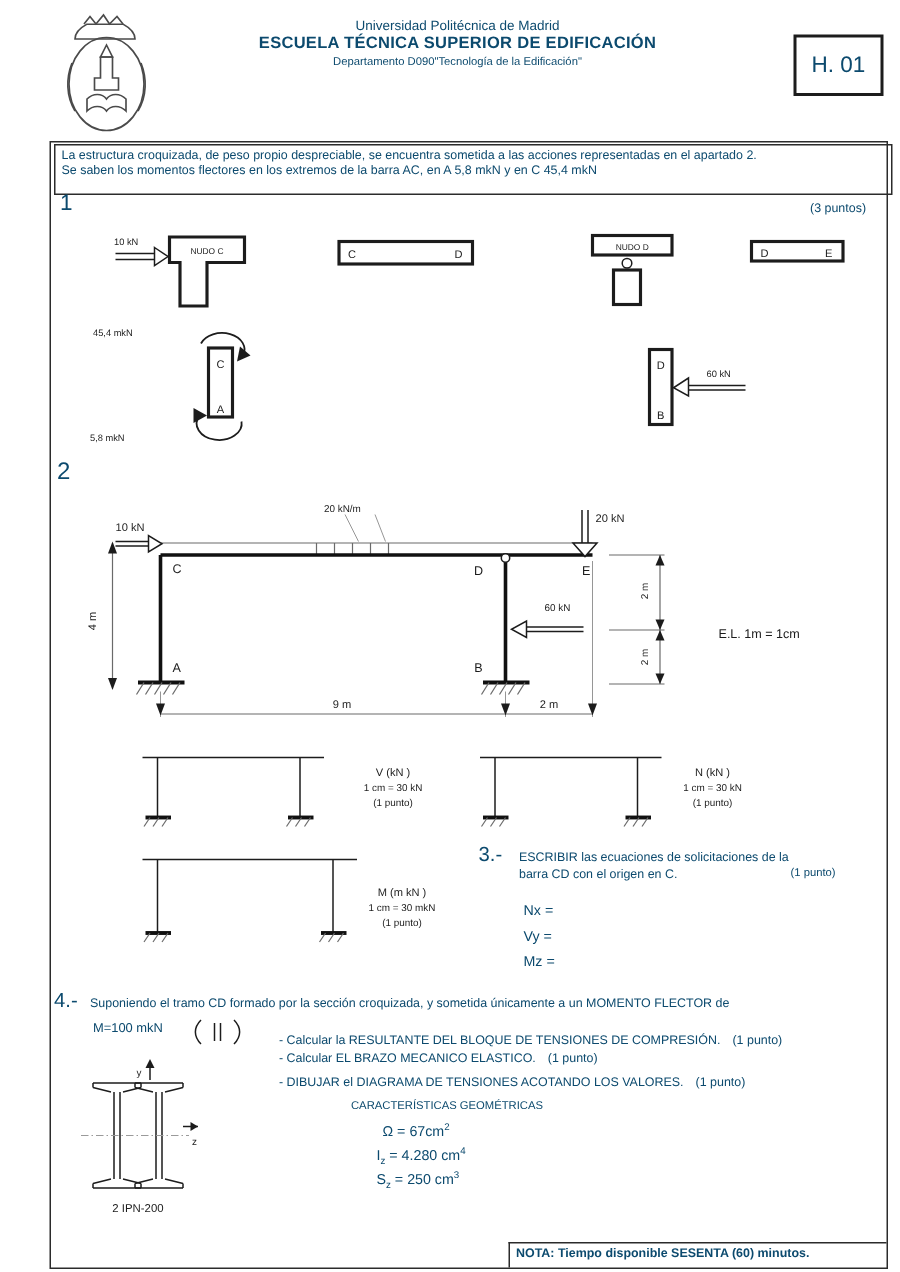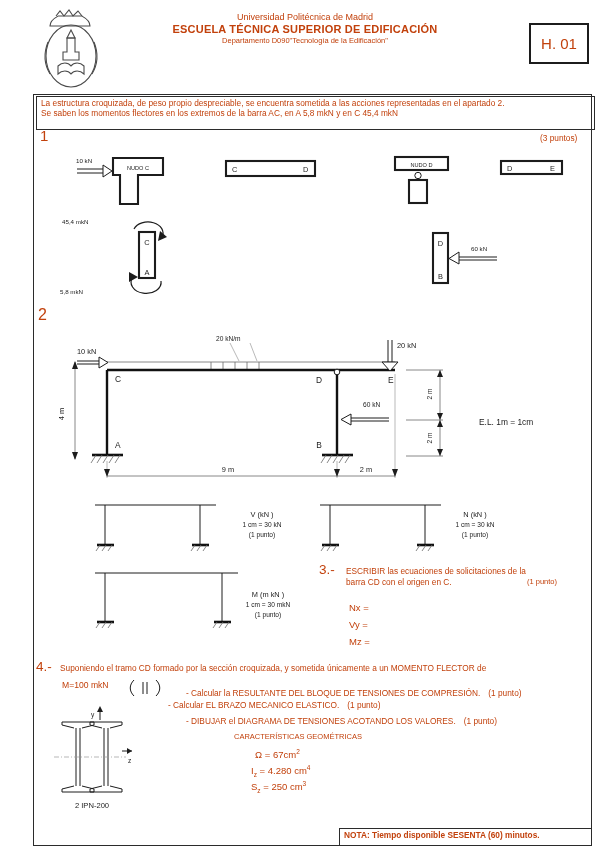--- a/index.html
+++ b/index.html
@@ -1,17 +1,17 @@
 <!DOCTYPE html>
 <html><head>
 <meta charset="utf-8">
 <style>
   html,body{margin:0;padding:0;background:#e8e8e8;}
   .page{position:relative;width:600px;height:848px;background:#fff;
-        font-family:"Liberation Sans",sans-serif;color:#c2410c;overflow:hidden;margin:0 auto;text-decoration:underline;}
+        font-family:"Liberation Sans",sans-serif;color:#0c4a6e;overflow:hidden;margin:0 auto;text-decoration:underline;}
   .abs{position:absolute;}
   
   .hcenter{left:103px;top:12px;width:404px;text-align:center;}
   .hl1{font-size:9px;line-height:11px;}
   .hl2{font-size:11px;font-weight:600;line-height:13px;letter-spacing:.2px;}
   .hl3{font-size:7.5px;line-height:9px;}
   .hl4{font-size:14.5px;font-weight:bold;line-height:17px;letter-spacing:.3px;}
   .hl5{font-size:9.5px;line-height:13px;}
   .sheetbox{left:529px;top:23px;width:56px;height:37px;border:2px solid #1c1c1c;
             display:flex;align-items:center;justify-content:center;font-size:15px;}
@@ -303,21 +303,21 @@
     <path d="M29 4 C34 9 34 15 29 20" class="ln1"></path>
     <line x1="16" y1="6" x2="16" y2="18" class="ln1"></line>
     <line x1="20" y1="6" x2="20" y2="18" class="ln1"></line>
   </svg>
   <div class="abs f8" style="left:186px;top:717px">
     <span>- DIBUJAR el DIAGRAMA DE TENSIONES ACOTANDO LOS VALORES.</span><span class="pts">(1 punto)</span>
   </div>
   <div class="abs f8" style="left:186px;top:689px">
     <span>- Calcular la  RESULTANTE DEL BLOQUE DE TENSIONES DE COMPRESIÓN.</span><span class="pts">(1 punto)</span>
   </div>
-  <div class="abs f8" style="left:168px;top:701px">
+  <div class="abs f8" style="left:186px;top:701px">
     <span>- Calcular EL BRAZO MECANICO ELASTICO.</span><span class="pts">(1 punto)</span>
   </div>
 
   <svg class="abs" style="left:48px;top:706px" width="130" height="112" viewBox="0 0 130 112">
     <g>
       <line x1="52" y1="14" x2="52" y2="4" class="ln1"></line>
       <polygon points="49,6 55,6 52,0" class="fillk"></polygon>
       <text x="43" y="11" class="s65">y</text>
     </g>
     <path class="ln1" d="M14 16 H46 M14 16 V19 M46 16 V19 M14 19 L26 22 M46 19 L34 22 M28 22 V80 M32 22 V80 M14 83 L26 80 M46 83 L34 80 M14 86 H46 M14 86 V83 M46 86 V83"></path>

